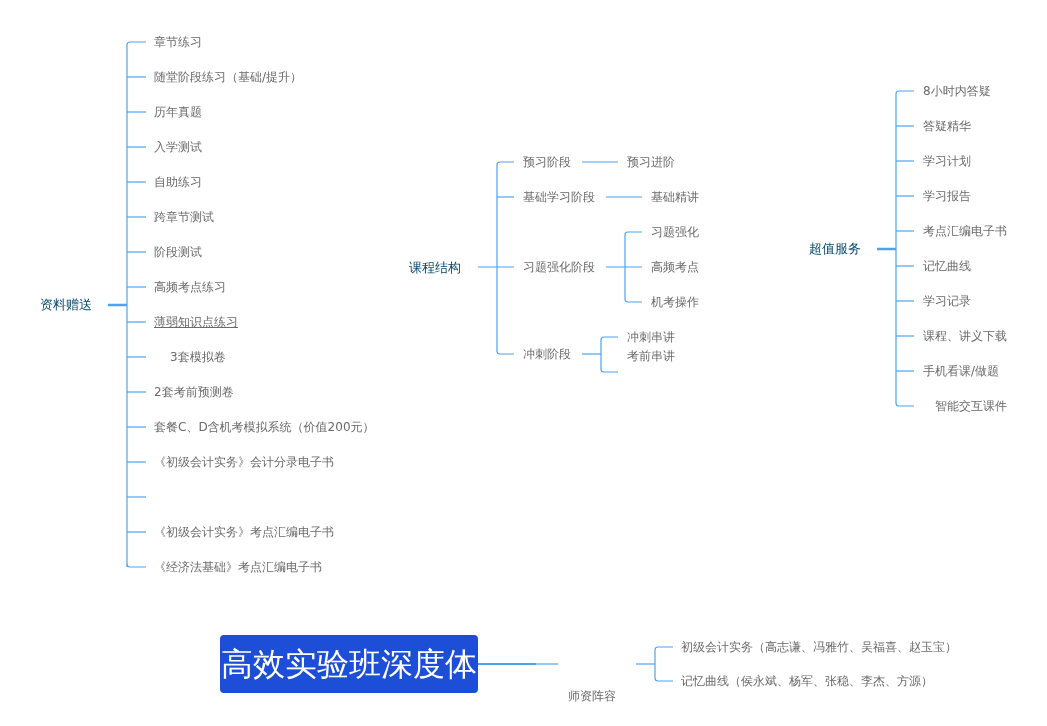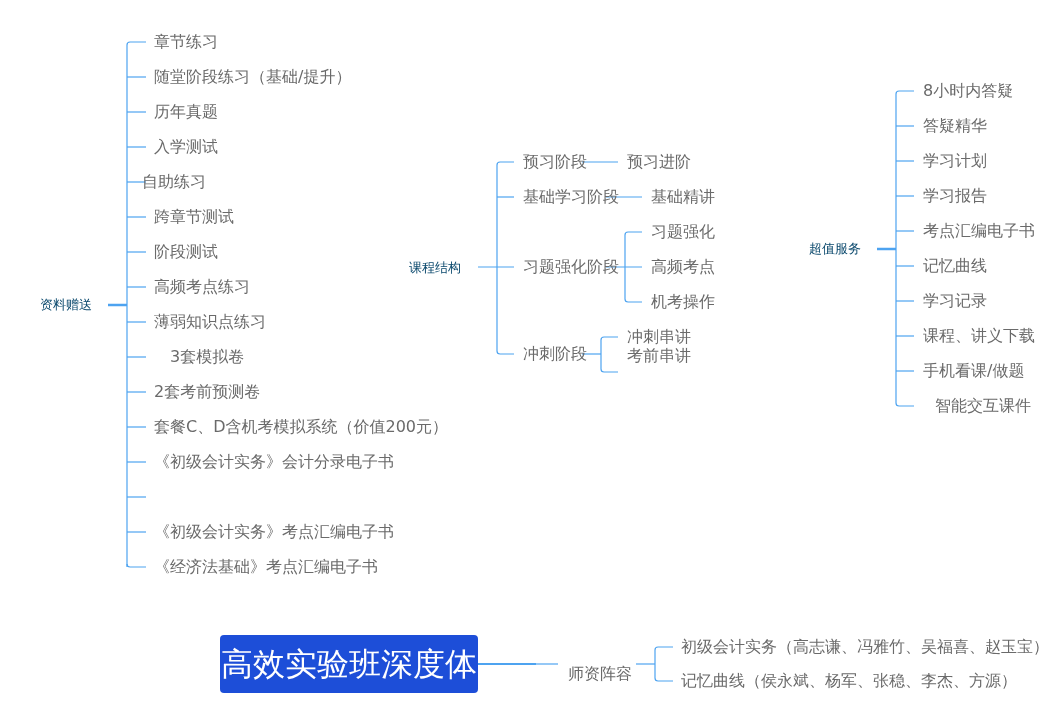--- a/index.html
+++ b/index.html
@@ -22,21 +22,21 @@
     #lines {
       position: absolute;
       left: 0; top: 0;
       width: 1047px; height: 726px;
       pointer-events: none;
     }
     .node {
       position: absolute;
       white-space: nowrap;
       color: #6a6a6a;
-      font-size: 16px;
+      font-size: 12px;
       line-height: 16px;
       transform: translateY(-50%);
       cursor: pointer;
     }
     .node.branch {
       font-size: 13px;
       color: #0c4a6e;
     }
     .root {
       position: absolute;
@@ -112,25 +112,25 @@
     </g>
   </svg>
 
   <div class="root">高效实验班深度体验</div>
 
   <div class="node branch" style="left:40px; top:305px;">资料赠送</div>
   <div class="node" style="left:154px; top:42px;">章节练习</div>
   <div class="node" style="left:154px; top:77px;">随堂阶段练习（基础/提升）</div>
   <div class="node" style="left:154px; top:112px;">历年真题</div>
   <div class="node" style="left:154px; top:147px;">入学测试</div>
-  <div class="node" style="left:142px; top:182px;">自助练习</div>
+  <div class="node" style="left:154px; top:182px;">自助练习</div>
   <div class="node" style="left:154px; top:217px;">跨章节测试</div>
   <div class="node" style="left:154px; top:252px;">阶段测试</div>
   <div class="node" style="left:154px; top:287px;">高频考点练习</div>
-  <div class="node" style="left:154px; top:322px;">薄弱知识点练习</div>
+  <div class="node" style="left:154px; top:322px;text-decoration:underline;">薄弱知识点练习</div>
   <div class="node" style="left:154px; top:357px;margin-left:16px;">3套模拟卷</div>
   <div class="node" style="left:154px; top:392px;">2套考前预测卷</div>
   <div class="node" style="left:154px; top:427px;">套餐C、D含机考模拟系统（价值200元）</div>
   <div class="node" style="left:154px; top:462px;">《初级会计实务》会计分录电子书</div>
   <div class="node" style="left:154px; top:532px;">《初级会计实务》考点汇编电子书</div>
   <div class="node" style="left:154px; top:567px;">《经济法基础》考点汇编电子书</div>
 
   <div class="node branch" style="left:409px; top:268px;text-align:center;">课程结构</div>
   <div class="node" style="left:523px; top:162px;">预习阶段</div>
   <div class="node" style="left:523px; top:197px;">基础学习阶段</div>
@@ -150,17 +150,17 @@
   <div class="node" style="left:923px; top:126px;">答疑精华</div>
   <div class="node" style="left:923px; top:161px;">学习计划</div>
   <div class="node" style="left:923px; top:196px;">学习报告</div>
   <div class="node" style="left:923px; top:231px;">考点汇编电子书</div>
   <div class="node" style="left:923px; top:266px;">记忆曲线</div>
   <div class="node" style="left:923px; top:301px;">学习记录</div>
   <div class="node" style="left:923px; top:336px;">课程、讲义下载</div>
   <div class="node" style="left:923px; top:371px;">手机看课/做题</div>
   <div class="node" style="left:923px; top:406px;margin-left:12px;">智能交互课件</div>
 
-  <div class="node" style="left:568px; top:674px;text-align:right;">师资阵容</div>
+  <div class="node" style="left:568px; top:696px;text-align:right;">师资阵容</div>
   <div class="node" style="left:681px; top:647px;">初级会计实务（高志谦、冯雅竹、吴福喜、赵玉宝）</div>
   <div class="node" style="left:681px; top:681px;">记忆曲线（侯永斌、杨军、张稳、李杰、方源）</div>
 
 </div>
 
 </body></html>

